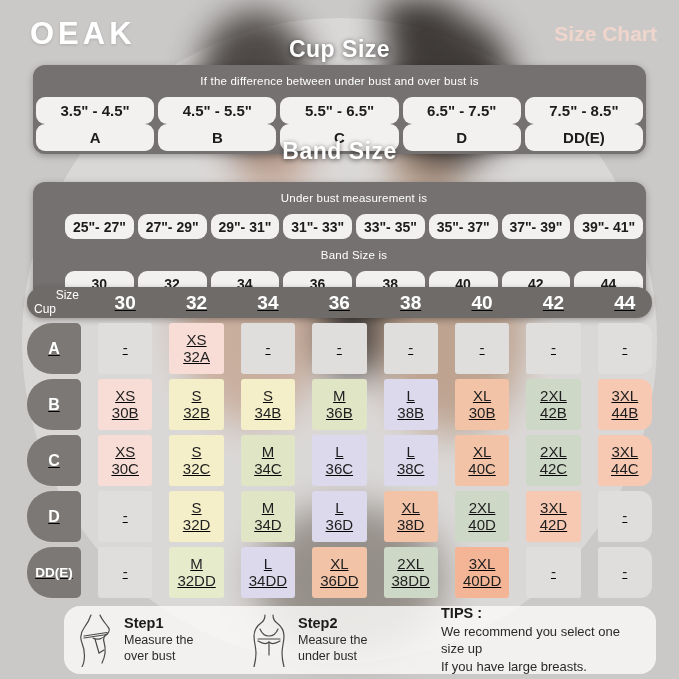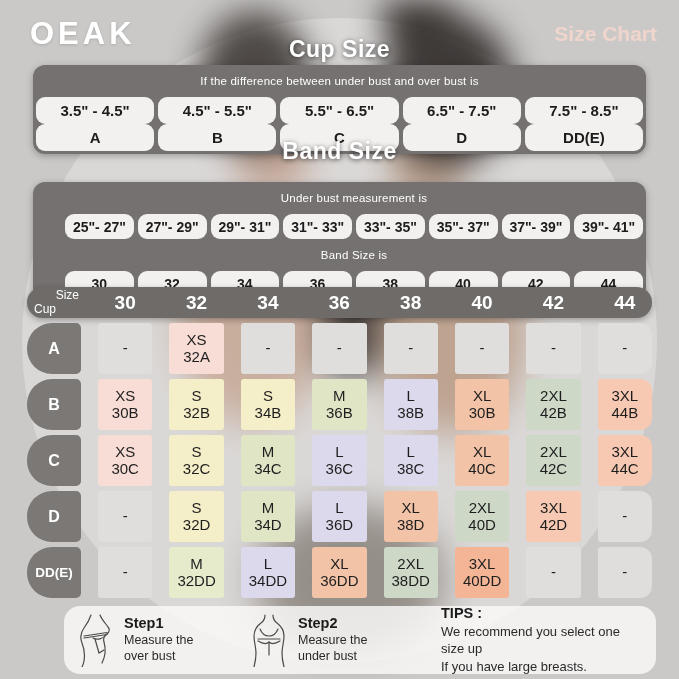--- a/index.html
+++ b/index.html
@@ -34,21 +34,21 @@
   .mt-bar{height:32px;display:flex;align-items:center;justify-content:center;color:#fff;
     font-size:11.5px;letter-spacing:.2px;}
   .mt-row{display:flex;gap:4px;}
   .mt-row .cell{flex:1;background:#f3f1ef;display:flex;align-items:center;justify-content:center;
     font-weight:600;color:#1c1c1c;border-radius:9px;}
   .cup-row .cell{height:27px;font-size:15px;}
   .band-row .cell{height:25px;font-size:14px;}
 
   
   .matrix{position:absolute;left:27px;top:287px;width:625px;}
-  .m-grid{display:grid;grid-template-columns:54px repeat(8,1fr);gap:17px;}
+  .m-grid{display:grid;grid-template-columns:54px repeat(8,1fr);gap:17px;text-decoration:underline;}
   .m-header{background:#6e6b69;border-radius:16px;height:31px;align-items:center;
     box-shadow:0 2px 6px rgba(0,0,0,.3);}
   .m-col{color:#fff;font-size:19px;font-weight:700;text-align:center;}
   .m-corner{position:relative;height:31px;color:#fff;font-size:12px;}
   .m-corner .c-top{position:absolute;top:1px;right:2px;}
   .m-corner .c-bottom{position:absolute;bottom:2px;left:7px;}
   .m-row{margin-top:5px;height:51px;align-items:stretch;}
   .m-label{background:#7b7875;border-radius:25px 5px 5px 25px;color:#fff;font-weight:700;
     font-size:16px;display:flex;align-items:center;justify-content:center;}
   .m-label.small{font-size:13.5px;}

